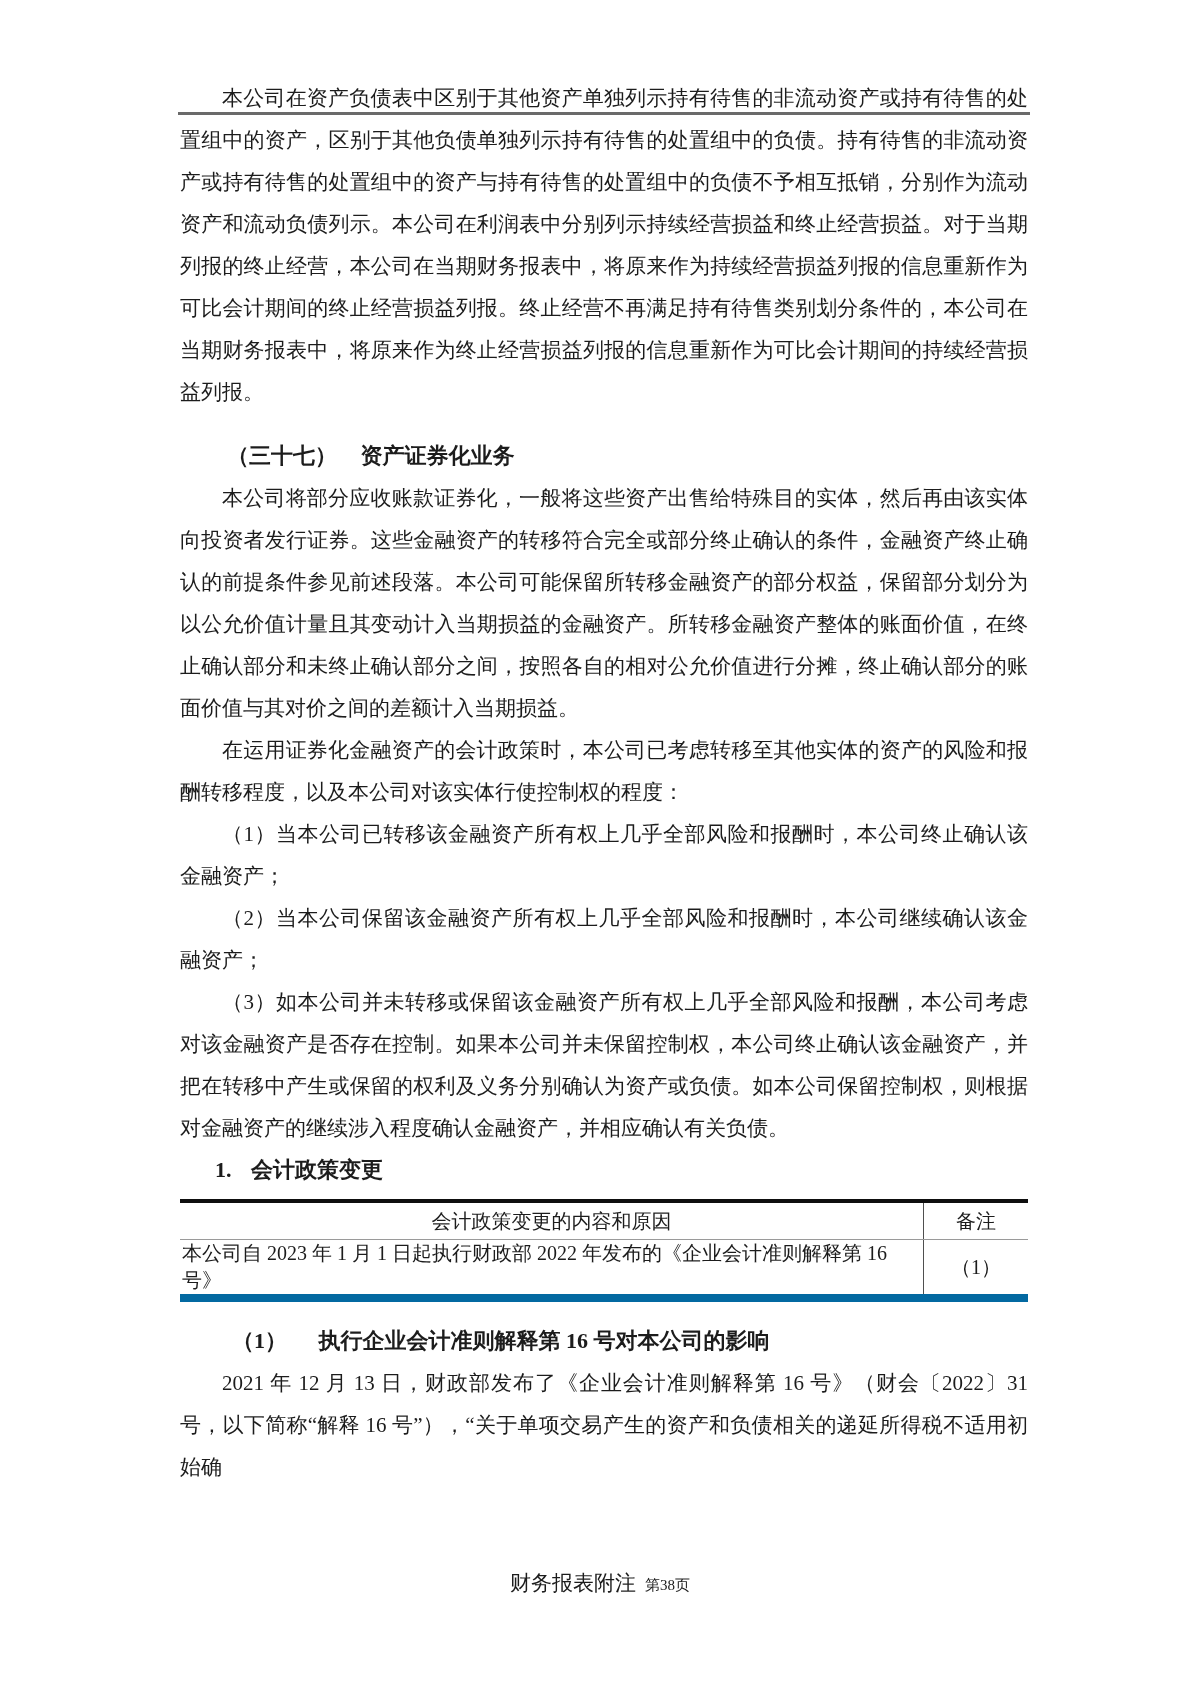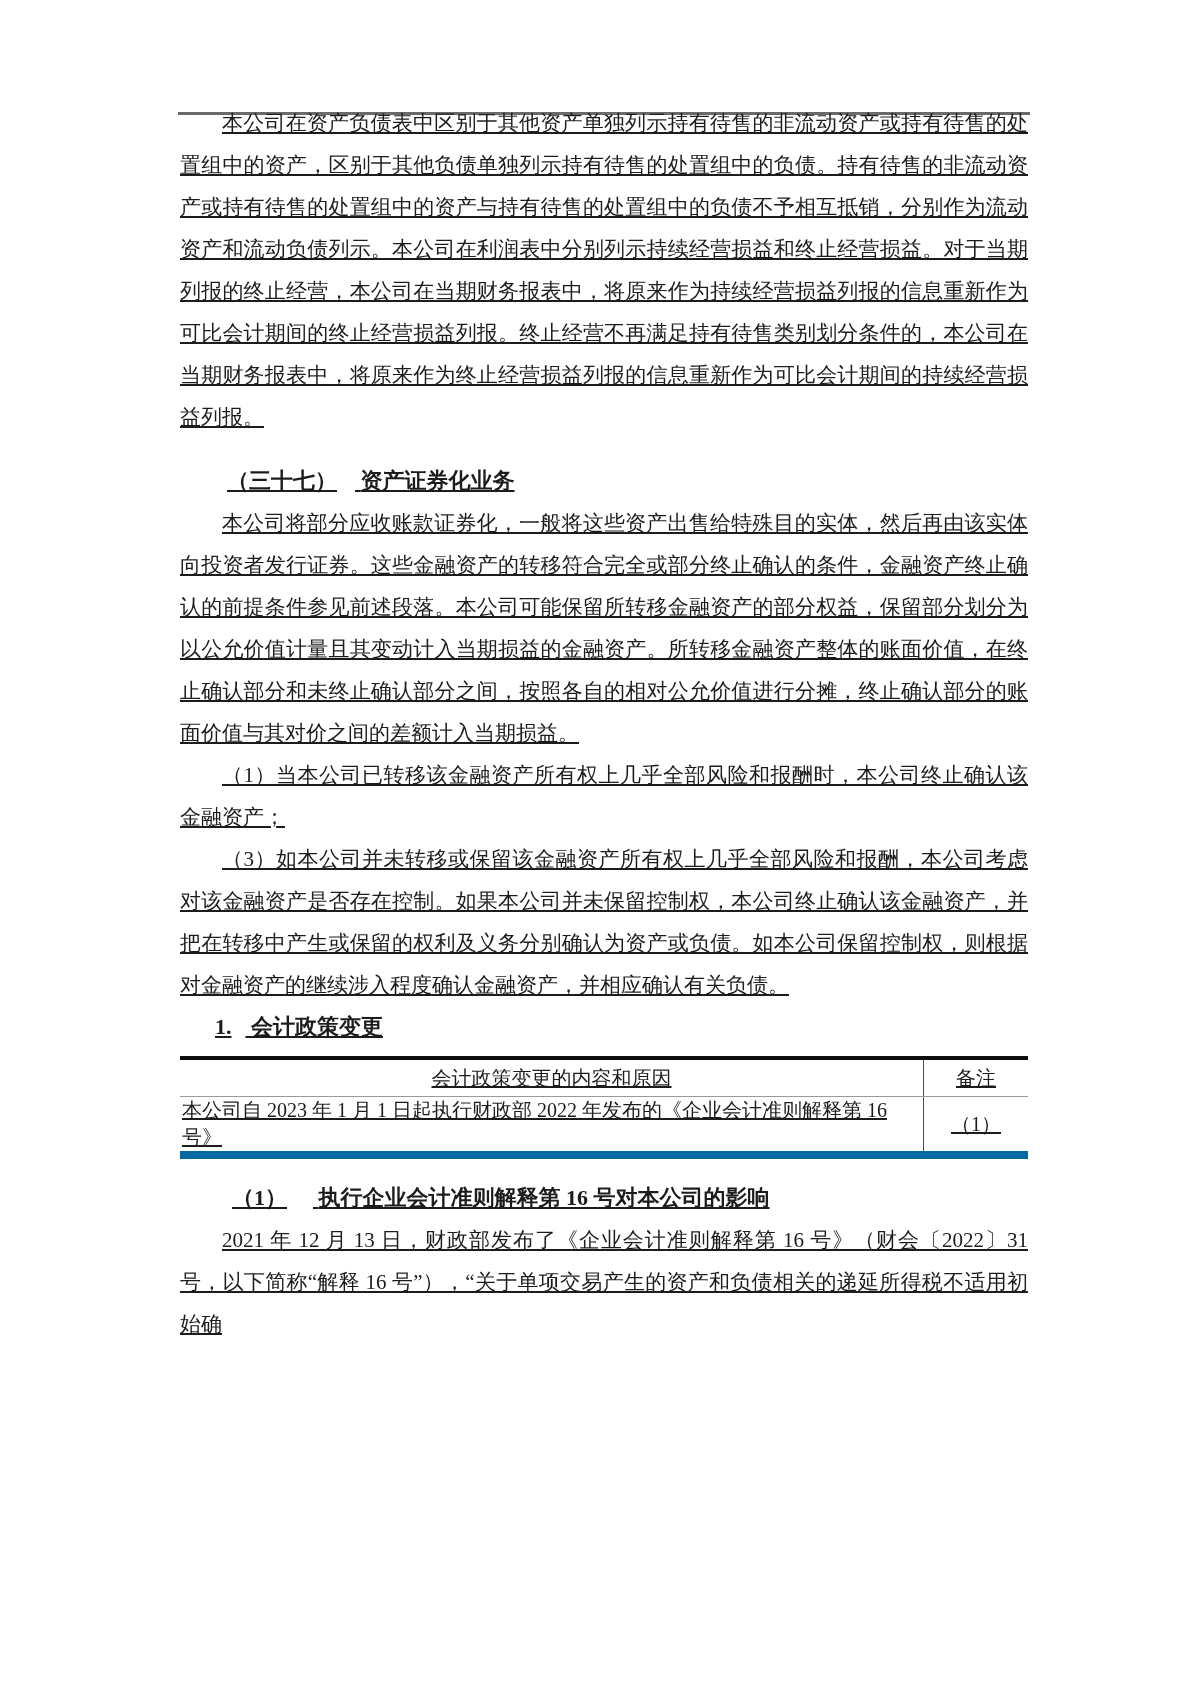--- a/index.html
+++ b/index.html
@@ -19,22 +19,21 @@
     top: 112px;
     width: 852px;
     height: 3px;
     background: #6a6a6a;
   }
   .content {
     position: absolute;
     left: 180px;
     top: 0;
     width: 848px;
-    padding-top: 102px;
-    text-decoration: underline;
+    padding-top: 77px;
   }
   .para {
     margin: 0;
     font-size: 21px;
     line-height: 42px;
     text-align: justify;
     text-justify: inter-ideograph;
     text-indent: 2em;
   }
   .h-sec {
@@ -112,23 +111,25 @@
 
     <p class="para">本公司在资产负债表中区别于其他资产单独列示持有待售的非流动资产或持有待售的处置组中的资产，区别于其他负债单独列示持有待售的处置组中的负债。持有待售的非流动资产或持有待售的处置组中的资产与持有待售的处置组中的负债不予相互抵销，分别作为流动资产和流动负债列示。本公司在利润表中分别列示持续经营损益和终止经营损益。对于当期列报的终止经营，本公司在当期财务报表中，将原来作为持续经营损益列报的信息重新作为可比会计期间的终止经营损益列报。终止经营不再满足持有待售类别划分条件的，本公司在当期财务报表中，将原来作为终止经营损益列报的信息重新作为可比会计期间的持续经营损益列报。</p>
 
     <h3 class="h-sec">
       <span class="num">（三十七）</span>
       <span class="title">资产证券化业务</span>
     </h3>
 
     <p class="para">本公司将部分应收账款证券化，一般将这些资产出售给特殊目的实体，然后再由该实体向投资者发行证券。这些金融资产的转移符合完全或部分终止确认的条件，金融资产终止确认的前提条件参见前述段落。本公司可能保留所转移金融资产的部分权益，保留部分划分为以公允价值计量且其变动计入当期损益的金融资产。所转移金融资产整体的账面价值，在终止确认部分和未终止确认部分之间，按照各自的相对公允价值进行分摊，终止确认部分的账面价值与其对价之间的差额计入当期损益。</p>
 
+    <p class="para">在运用证券化金融资产的会计政策时，本公司已考虑转移至其他实体的资产的风险和报酬转移程度，以及本公司对该实体行使控制权的程度：</p>
 
     <p class="para">（1）当本公司已转移该金融资产所有权上几乎全部风险和报酬时，本公司终止确认该金融资产；</p>
 
+    <p class="para">（2）当本公司保留该金融资产所有权上几乎全部风险和报酬时，本公司继续确认该金融资产；</p>
 
     <p class="para">（3）如本公司并未转移或保留该金融资产所有权上几乎全部风险和报酬，本公司考虑对该金融资产是否存在控制。如果本公司并未保留控制权，本公司终止确认该金融资产，并把在转移中产生或保留的权利及义务分别确认为资产或负债。如本公司保留控制权，则根据对金融资产的继续涉入程度确认金融资产，并相应确认有关负债。</p>
 
 
     <h4 class="h-sub">
       <span class="num">1.</span>
       <span class="title">会计政策变更</span>
     </h4>
 
     <table class="policy-table">
@@ -148,14 +149,17 @@
 
     <h4 class="h-note">
       <span class="num">（1）</span>
       <span class="title">执行企业会计准则解释第 16 号对本公司的影响</span>
     </h4>
 
     <p class="para">2021 年 12 月 13 日，财政部发布了《企业会计准则解释第 16 号》（财会〔2022〕31 号，以下简称“解释 16 号”），“关于单项交易产生的资产和负债相关的递延所得税不适用初始确</p>
 
   </div>
 
+  <div class="page-footer">
+    <span class="footer-label">财务报表附注</span><span class="footer-page">第38页</span>
+  </div>
 
 </div>
 
 </body></html>

